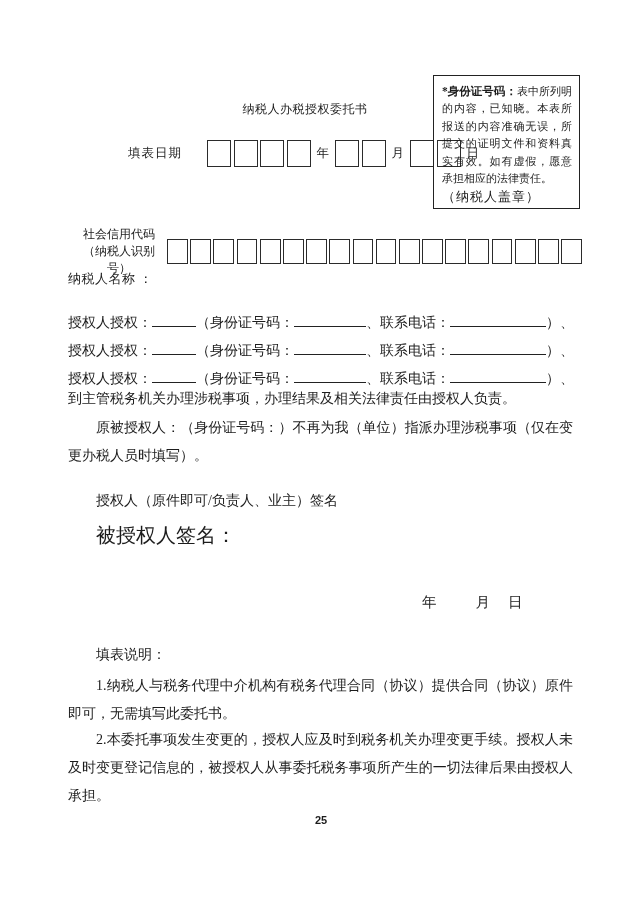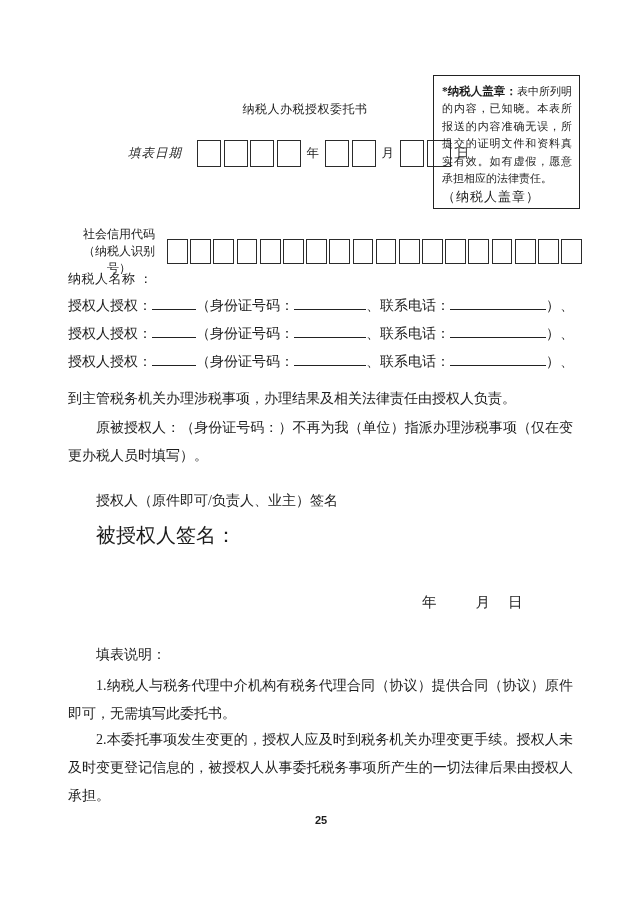--- a/index.html
+++ b/index.html
@@ -26,21 +26,21 @@
     font-weight: normal;
     letter-spacing: 0.5px;
   }
 
   
   .date-row {
     left: 128px; top: 140px;
     display: flex; align-items: center;
     font-size: 12.5px;
   }
-  .date-row .lbl { margin-right: 15px; letter-spacing: 1px; font-style: italic; }
+  .date-row .lbl { margin-right: 25px; letter-spacing: 1px; }
   .box-group { display: flex; gap: 2.5px; }
   .date-row .fbox {
     width: 24px; height: 27px;
     border: 1.8px solid #2b2b2b;
     background: #fff;
     display: inline-block;
   }
   .date-row .unit { margin: 0 6px; }
 
   
@@ -77,21 +77,21 @@
   .code-boxes .fbox {
     width: 20.8px; height: 25px;
     border: 1.6px solid #2b2b2b;
     background: #fff;
     display: inline-block;
   }
 
   .name-row { left: 68px; top: 270px; font-size: 13px; letter-spacing: 0.5px; }
 
   
-  .auth-lines { left: 68px; top: 292px; width: 510px; }
+  .auth-lines { left: 68px; top: 309px; width: 510px; }
   .auth-line { height: 28px; line-height: 28px; font-size: 14px; white-space: nowrap; }
   .blank {
     display: inline-block;
     border-bottom: 1px solid #222;
     height: 15px;
     vertical-align: baseline;
   }
   .blank.w-name  { width: 44px; }
   .blank.w-id    { width: 72px; }
   .blank.w-phone { width: 96px; }
@@ -150,21 +150,21 @@
       </span>
     <span class="unit">月</span>
     <span class="box-group">
         <span class="fbox"></span>
         <span class="fbox"></span>
       </span>
     <span class="unit">日</span>
   </div>
 
   <div class="abs decl-box">
-    <p><b>*纳税人盖章：</b><span>表中所列明的内容，已知晓。本表所报送的内容准确无误，所提交的证明文件和资料真实有效。如有虚假，愿意承担相应的法律责任。</span></p>
+    <p><b>*身份证号码：</b><span>表中所列明的内容，已知晓。本表所报送的内容准确无误，所提交的证明文件和资料真实有效。如有虚假，愿意承担相应的法律责任。</span></p>
     <div class="decl-stamp">（纳税人盖章）</div>
   </div>
 
   <div class="abs code-row">
     <div class="code-label">
       <div>社会信用代码</div>
       <div>（纳税人识别号）</div>
     </div>
     <div class="code-boxes">
         <span class="fbox"></span>

